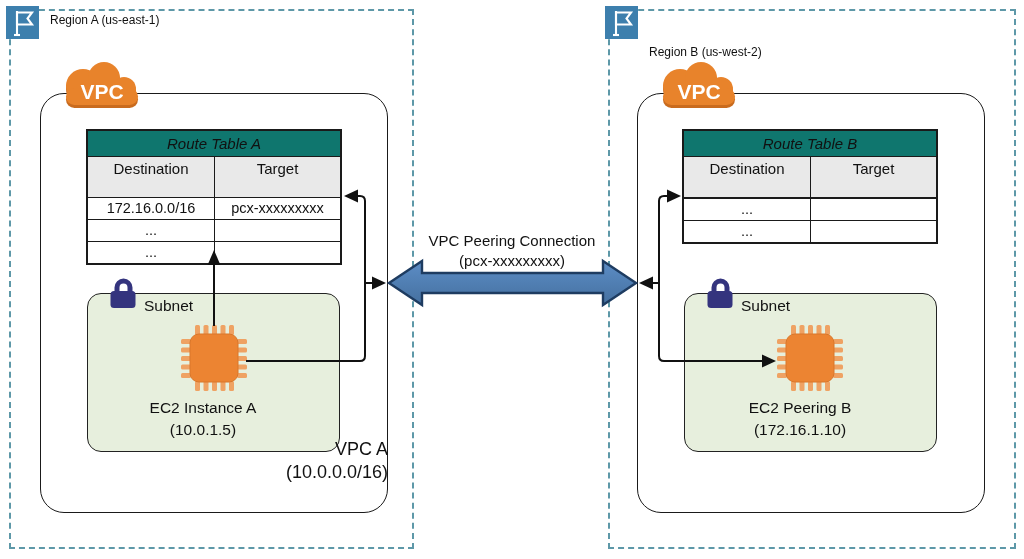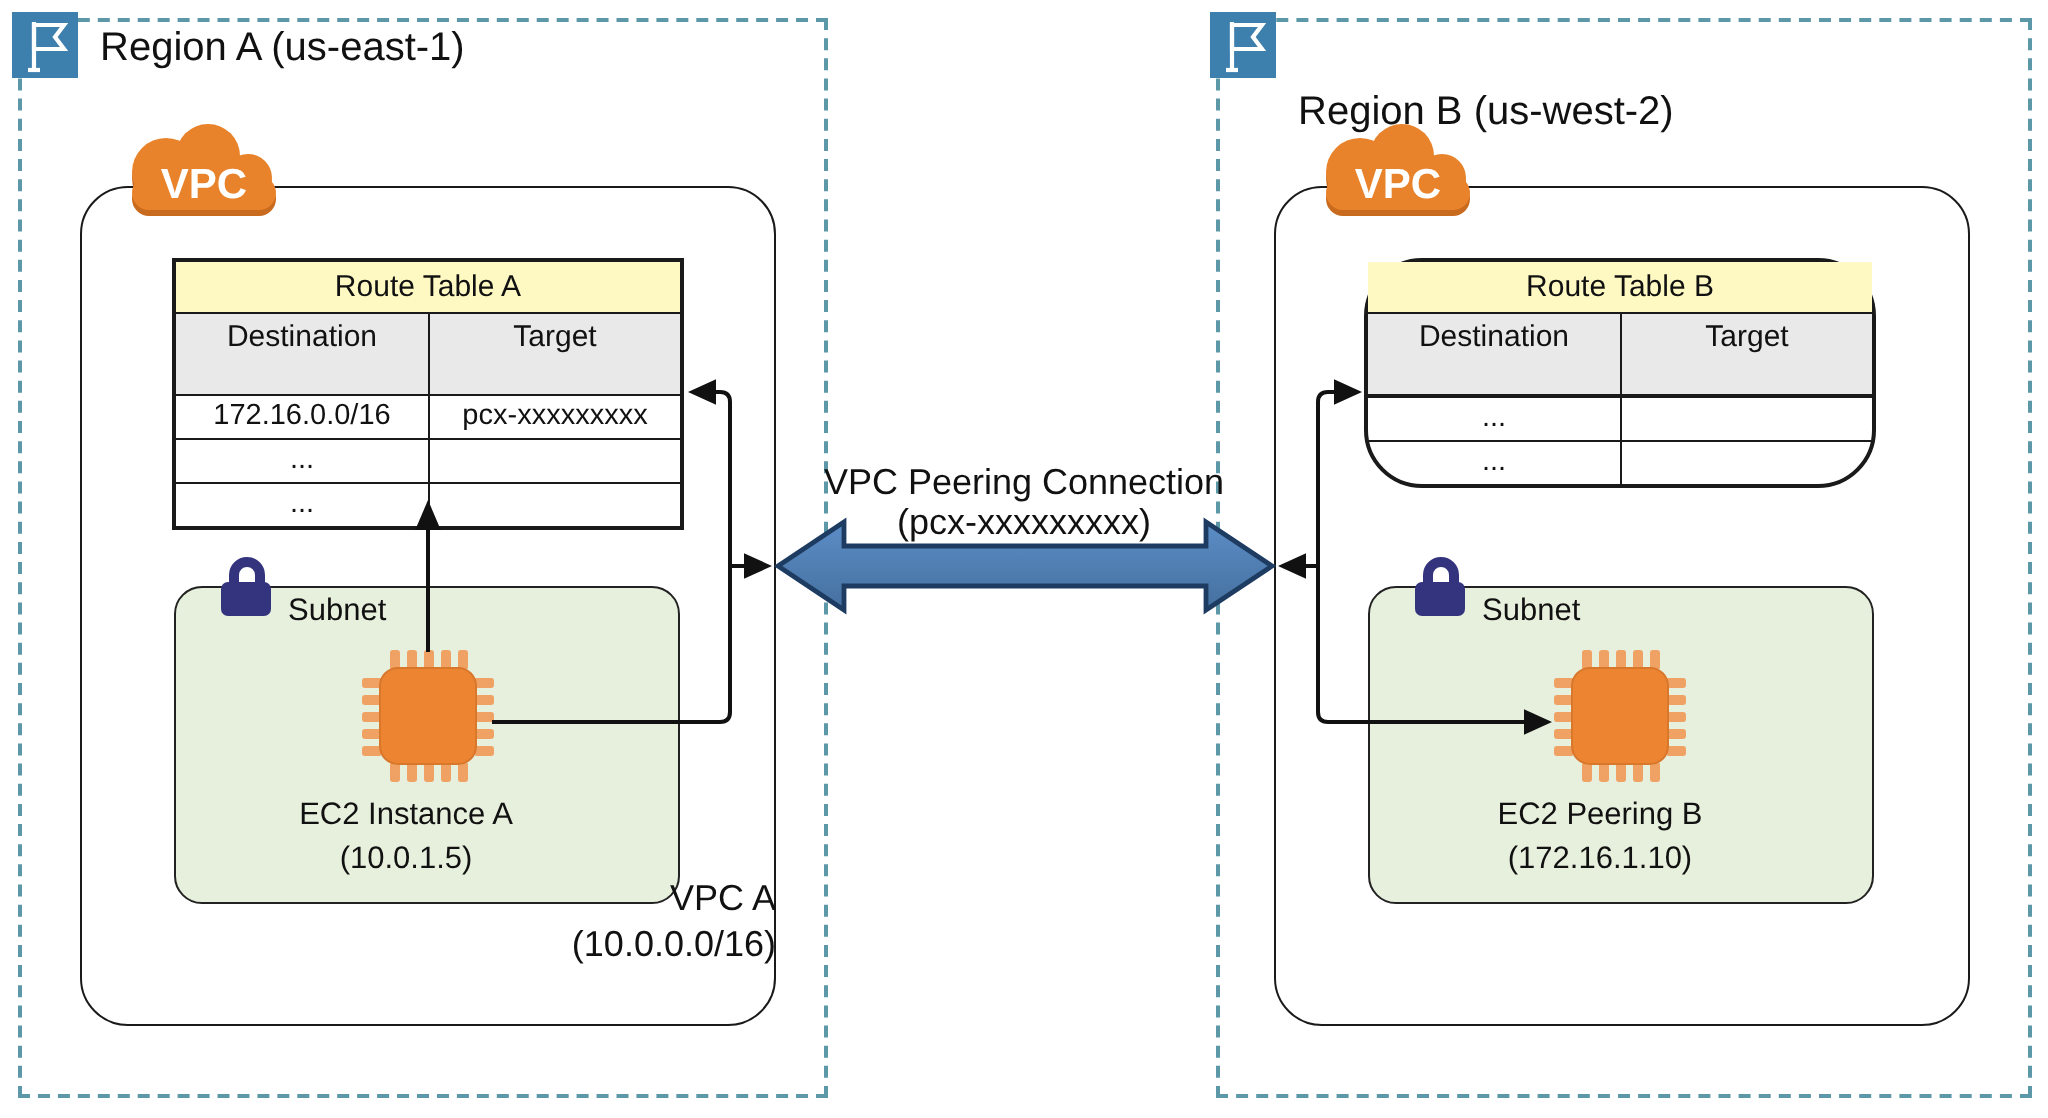--- a/index.html
+++ b/index.html
@@ -11,37 +11,37 @@
   .region{
     position:absolute;top:9px;height:540px;
     border:2px dashed #5d98a8;background:transparent;box-sizing:border-box;
   }
   .region-a{left:9px;width:405px;}
   .region-b{left:608px;width:408px;}
   .flag{
     position:absolute;width:33px;height:33px;background:#3d7fad;
     display:flex;align-items:center;justify-content:center;
   }
-  .region-label{position:absolute;top:13px;font-size:20px;white-space:nowrap;}
+  .region-label{position:absolute;top:13px;font-size:12px;white-space:nowrap;}
   
   .vpcbox{
     position:absolute;top:93px;width:348px;height:420px;background:#fff;
     border:1.8px solid #1a1a1a;border-radius:24px;box-sizing:border-box;
   }
   .vpc-a{left:40px;} .vpc-b{left:637px;}
   .cloud{position:absolute;top:58px;width:88px;height:56px;z-index:6;}
   .cloud-a{left:58px;} .cloud-b{left:655px;}
   
   .rtable{
     position:absolute;top:129px;width:256px;border:2px solid #1a1a1a;background:#fff;
     box-sizing:border-box;z-index:4;font-size:14.5px;
   }
-  .rt-a{left:86px;} .rt-b{left:682px;border-radius:29px;}
-  .rt-title{height:25px;line-height:25px;text-align:center;background:#fef9c3;
-    border-bottom:1.6px solid #1a1a1a;font-size:15px;}
+  .rt-a{left:86px;} .rt-b{left:682px;}
+  .rt-title{height:25px;line-height:25px;text-align:center;background:#0f766e;
+    border-bottom:1.6px solid #1a1a1a;font-size:15px;font-style:italic;}
   .rt-hrow{display:flex;background:#e9e9e9;border-bottom:1.6px solid #1a1a1a;}
   .rt-row{display:flex;border-bottom:1.6px solid #1a1a1a;}
   .rt-row:last-child{border-bottom:none;}
   .rt-hrow>div{height:40px;line-height:24px;text-align:center;font-size:15px;}
   .rt-row>div{height:21px;line-height:20px;text-align:center;}
   .c-left{width:127px;border-right:1.6px solid #1a1a1a;box-sizing:border-box;}
   .c-right{flex:1;}
   
   .subnet{
     position:absolute;top:293px;width:253px;height:159px;background:#e7efdd;
@@ -57,21 +57,21 @@
   .chip-a{left:180px;} .chip-b{left:776px;}
   .ec2label{position:absolute;top:397px;width:232px;text-align:center;
     font-size:15.5px;line-height:22px;z-index:5;}
   .ec2lbl-a{left:87px;} .ec2lbl-b{left:684px;}
   .vpclabel{position:absolute;top:438px;width:348px;text-align:right;
     font-size:18px;line-height:23px;z-index:4;}
   .vpclbl-a{left:40px;} .vpclbl-b{left:637px;}
   
   .peer-arrow{position:absolute;left:386px;top:258px;width:253px;height:50px;z-index:7;}
   .peer-label{position:absolute;left:402px;top:231px;width:220px;text-align:center;
-    font-size:18px;line-height:20px;z-index:7;}
+    font-size:15px;line-height:20px;z-index:7;}
   
   .wires{position:absolute;left:0;top:0;width:1024px;height:559px;z-index:8;pointer-events:none;}
 </style>
 </head>
 <body>
 
 <div class="canvas">
 
   <div class="region region-a"></div>
   <div class="flag" style="left:6px;top:6px;">

